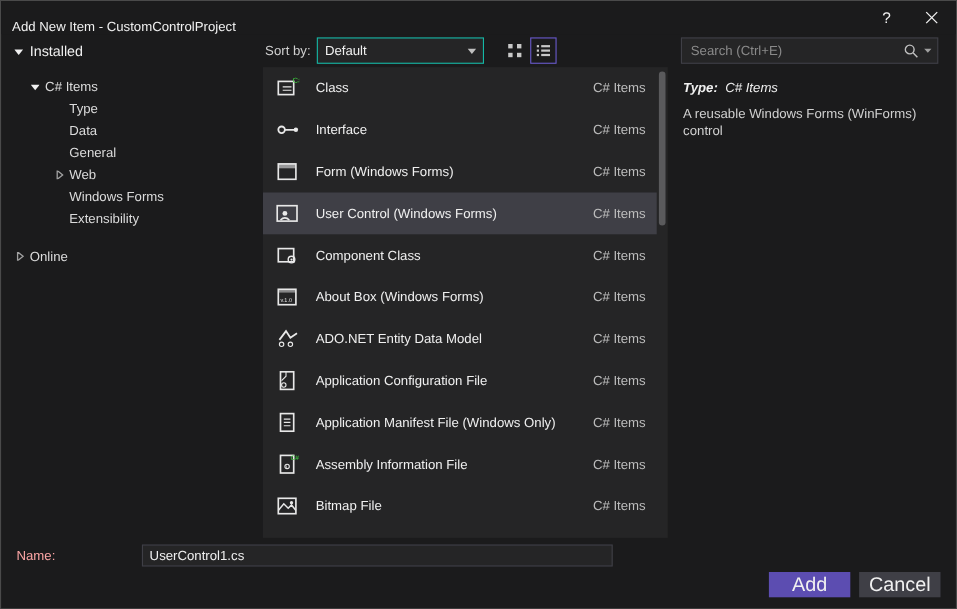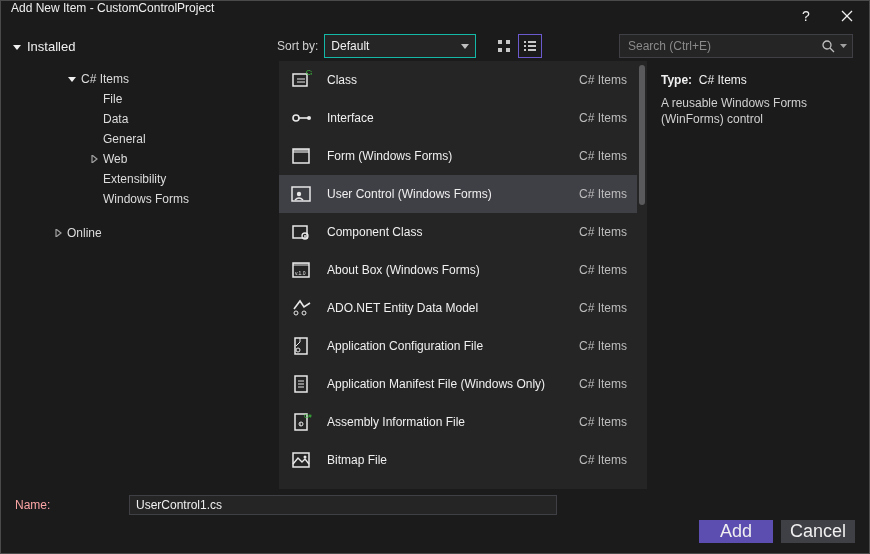--- a/index.html
+++ b/index.html
@@ -10,40 +10,39 @@
     font-size: 12px;
     color: #ebebeb;
     border: 1px solid #4a4a4a;
     overflow: hidden;
     position: relative;
   }
   
   .titlebar {
     height: 30px;
     display: flex;
-    align-items: flex-start;
+    align-items: flex-end;
     padding: 0 0 0 10px;
     background: #1b1b1c;
   }
   .titlebar .title { flex: 1; font-size: 12px; color: #f0f0f0; }
   .titlebar .sysbtn {
     width: 45px; height: 30px;
     display: flex; align-items: center; justify-content: center;
     color: #f0f0f0;
   }
   .titlebar .help { width: 36px; font-size: 14px; }
   .titlebar .close svg { stroke: #f0f0f0; }
 
   
   .toprow {
     height: 30px;
     display: flex;
     align-items: center;
     padding: 0 12px 0 12px;
-    gap: 36px;
   }
   .tree-head {
     width: 228px;
     display: flex; align-items: center;
     color: #f0f0f0;
     font-size: 13px;
     gap: 4px;
   }
   .tree-head .arrow { width: 10px; }
   .sort-area {
@@ -81,21 +80,20 @@
     color: #f0f0f0; font-size: 12px;
   }
   .search input::placeholder { color: #8a8a8a; }
   .search .mag { width: 20px; display:flex; align-items:center; justify-content:center; }
   .search .drop { width: 10px; display:flex; align-items:center; justify-content:center; color:#a0a0a0;}
 
   
   .main {
     display: flex;
     height: 428px;
-    padding-left: 40px;
   }
   .tree {
     width: 238px;
     padding: 8px 8px 0 12px;
     overflow: hidden;
   }
   .tree-node { display: flex; align-items: center; height: 20px; gap: 4px; color: #dcdcdc;}
   .tree-node.lvl1 { padding-left: 14px; }
   .tree-node.lvl2 { padding-left: 36px; }
   .tree-node .arrow { width: 10px; display:flex; justify-content:center; }
@@ -131,21 +129,21 @@
     right: 2px; top: 4px; width: 6px; height: 140px;
     background: #5a5a5c;
     border-radius: 3px;
   }
 
   .details {
     flex: 1;
     padding: 12px 16px 0 14px;
     color: #d0d0d0;
   }
-  .details .typerow { margin-bottom: 8px; color:#f0f0f0; }
+  .details .typerow { margin-bottom: 8px; color:#f0f0f0;font-style:italic; }
   .details .typerow b { font-weight: 600; }
   .details .desc { color: #d0d0d0; line-height: 1.35; }
 
   
   .bottom {
     position: absolute;
     left: 0; right: 0; bottom: 0;
     height: 64px;
     padding: 6px 14px 10px 14px;
     display: flex; flex-direction: column;
@@ -252,21 +250,21 @@
             <svg width="8" height="8" viewBox="0 0 8 8">
               <polygon points="0,2 8,2 4,7" fill="#f0f0f0"></polygon>
             </svg>
           </span>
           <span>C# Items</span>
         </div>
         <div class="tree-node lvl2 noarrow">
           <span class="arrow">
             <svg width="8" height="8"></svg>
           </span>
-          <span>File</span>
+          <span>Type</span>
         </div>
         <div class="tree-node lvl2 noarrow">
           <span class="arrow">
             <svg width="8" height="8"></svg>
           </span>
           <span>Data</span>
         </div>
         <div class="tree-node lvl2 noarrow">
           <span class="arrow">
             <svg width="8" height="8"></svg>
@@ -278,27 +276,27 @@
             <svg width="8" height="8" viewBox="0 0 8 8">
               <polygon points="2,0 7,4 2,8" fill="none" stroke="#a0a0a0" stroke-width="1.2"></polygon>
             </svg>
           </span>
           <span>Web</span>
         </div>
         <div class="tree-node lvl2 noarrow">
           <span class="arrow">
             <svg width="8" height="8"></svg>
           </span>
+          <span>Windows Forms</span>
+        </div>
+        <div class="tree-node lvl2 noarrow">
+          <span class="arrow">
+            <svg width="8" height="8"></svg>
+          </span>
           <span>Extensibility</span>
-        </div>
-        <div class="tree-node lvl2 noarrow">
-          <span class="arrow">
-            <svg width="8" height="8"></svg>
-          </span>
-          <span>Windows Forms</span>
         </div>
       </div>
     <div style="height:14px"></div>
     <div class="tree-node" style="padding-left:0">
       <span class="arrow">
         <svg width="8" height="8" viewBox="0 0 8 8">
             <polygon points="2,0 7,4 2,8" fill="none" stroke="#a0a0a0" stroke-width="1.2"></polygon>
           </svg>
       </span>
       <span>Online</span>

